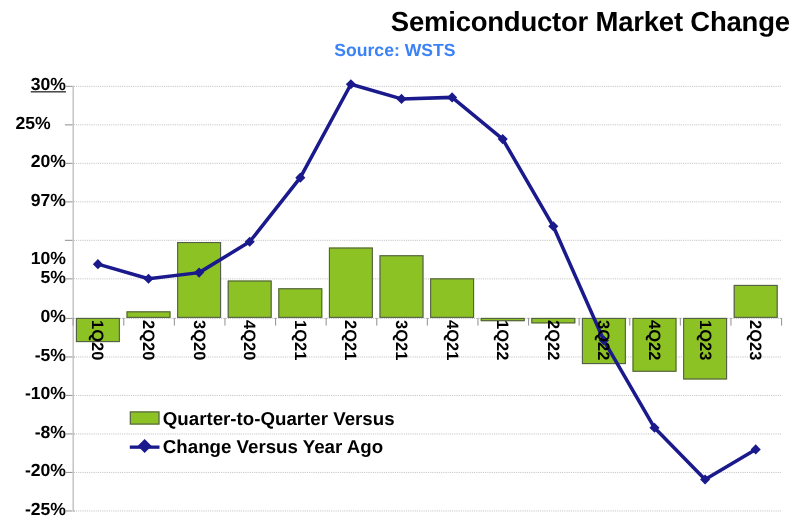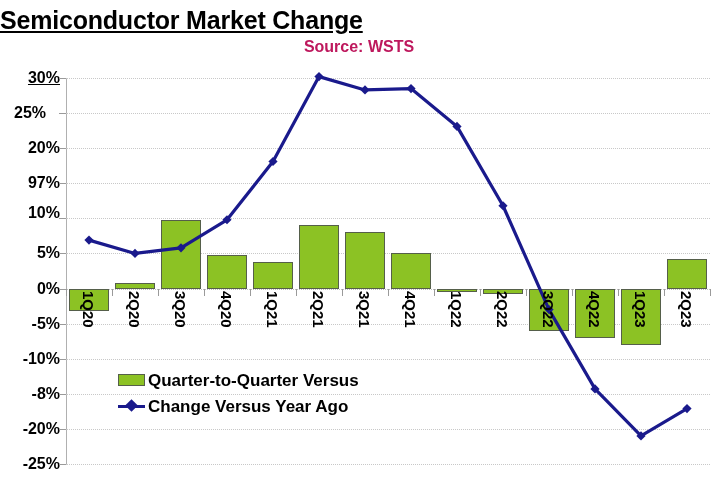--- a/index.html
+++ b/index.html
@@ -3,26 +3,26 @@
 <meta charset="utf-8">
 <style>
   html,body{margin:0;padding:0;background:#ffffff;}
   body{width:718px;height:484px;overflow:hidden;
        font-family:"Liberation Sans", sans-serif;}
 
   #chart-root{position:relative;width:718px;height:484px;background:#fff;}
 
   
   .title{
-    position:absolute;left:0;top:6px;width:718px;text-align:left;
-    font-size:25px;font-weight:bold;color:#000;letter-spacing:-0.2px;text-decoration:underline;
+    position:absolute;left:0;top:6px;width:718px;text-align:right;
+    font-size:25px;font-weight:bold;color:#000;letter-spacing:-0.2px;
   }
   .subtitle{
     position:absolute;left:0;top:38px;width:718px;text-align:center;
-    font-size:16px;font-weight:bold;color:#be185d;
+    font-size:16px;font-weight:bold;color:#3b82f6;
   }
 
   
   .plot{
     position:absolute;left:66px;top:78px;width:644px;height:386px;
   }
   .axis-left{
     position:absolute;left:66px;top:78px;width:1px;height:386px;
     background:#b0b0b0;
   }
@@ -98,21 +98,21 @@
 <div id="chart-root">
 
   <div class="title">Semiconductor Market Change</div>
   <div class="subtitle">Source: WSTS</div>
 
   <div class="ylabels-col" id="ylabels-col">
       <div class="ylabel" style="top: 0px; text-decoration: underline;">30%</div>
       <div class="ylabel" style="top: 35.0909px; text-align: center;">25%</div>
       <div class="ylabel" style="top: 70.1818px;">20%</div>
       <div class="ylabel" style="top: 105.273px;">97%</div>
-      <div class="ylabel" style="top: 135px;">10%</div>
+      <div class="ylabel" style="top: 158px;">10%</div>
       <div class="ylabel" style="top: 175.455px;">5%</div>
       <div class="ylabel" style="top: 210.545px;">0%</div>
       <div class="ylabel" style="top: 245.636px;">-5%</div>
       <div class="ylabel" style="top: 280.727px;">-10%</div>
       <div class="ylabel" style="top: 315.818px;">-8%</div>
       <div class="ylabel" style="top: 350.909px;">-20%</div>
       <div class="ylabel" style="top: 386px;">-25%</div>
     </div>
 
   <div class="axis-left"></div>

